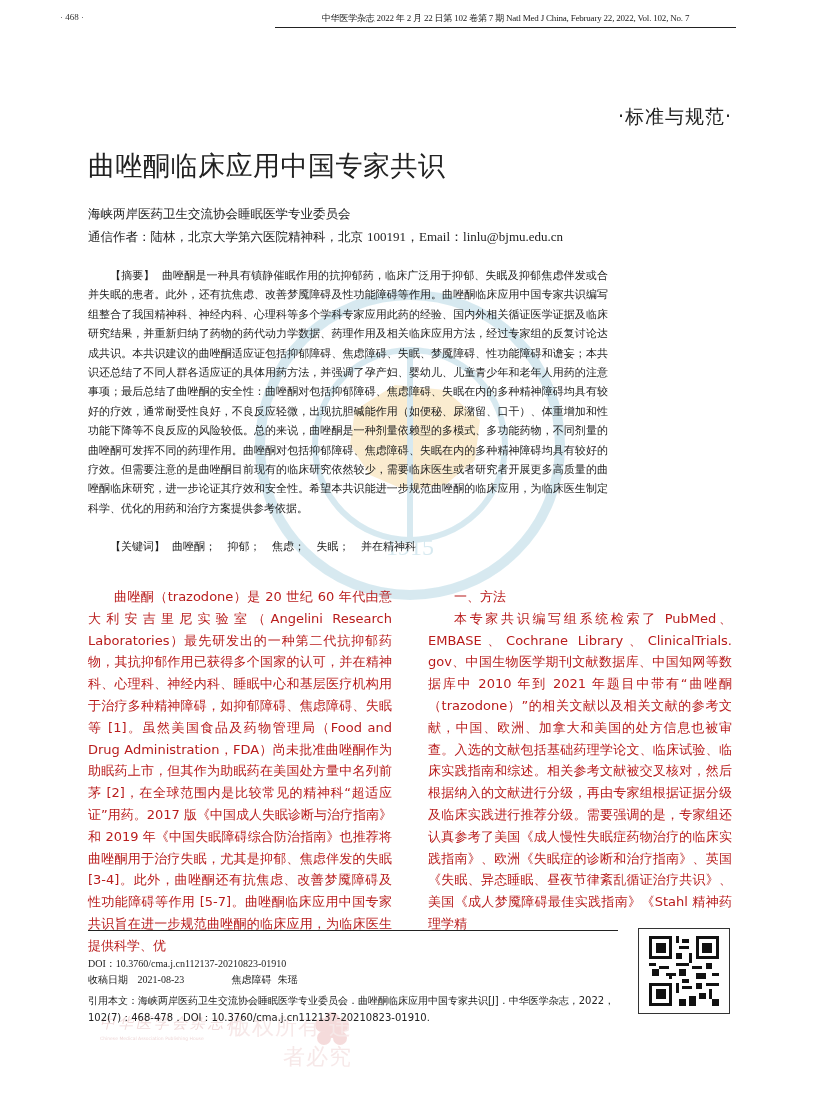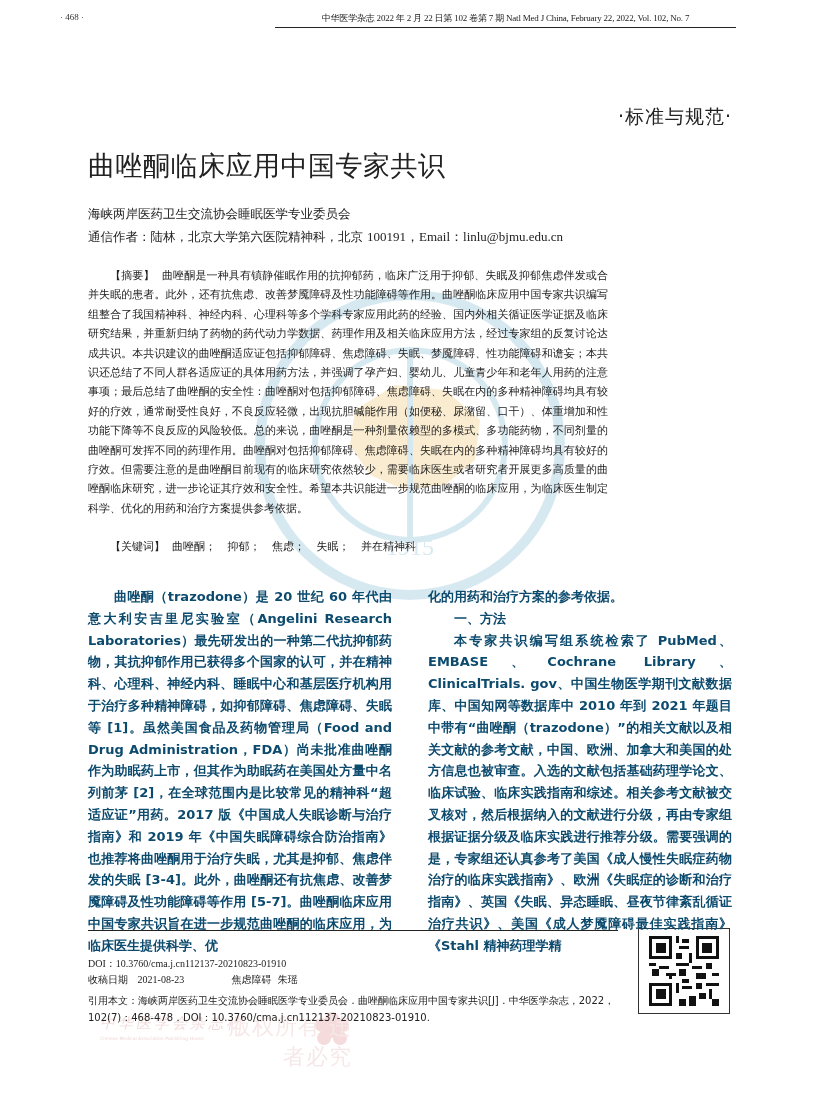--- a/index.html
+++ b/index.html
@@ -18,22 +18,22 @@
   .corr { position: absolute; top: 228px; left: 88px; font-size: 12.5px; color: #222; white-space: nowrap; }
   .corr .latin { font-family: "Liberation Serif", serif; font-size: 13px; }
 
   .abstract { position: absolute; top: 266px; left: 88px; width: 520px; font-size: 11px; line-height: 19.4px;
               color: #222; text-align: justify; z-index: 2; }
   .abstract .first { text-indent: 22px; }
   .abstract .label { font-weight: normal; }
   .keywords { position: absolute; top: 539px; left: 110px; font-size: 11px; color: #222; z-index: 2; white-space: nowrap; }
   .keywords .kw { margin-right: 8px; }
 
-  .col { position: absolute; top: 586px; width: 304px; font-size: 13px; line-height: 21.8px; color: #0c4a6e;
-         text-align: justify; z-index: 2; font-weight: bold; }
+  .col { position: absolute; top: 586px; width: 304px; font-size: 13px; line-height: 21.8px; color: #b91c1c;
+         text-align: justify; z-index: 2; }
   .col-left { left: 88px; }
   .col-right { left: 428px; }
   .indent { text-indent: 26px; }
   .col p { margin: 0; }
   .col .latin, .latin { font-family: "Liberation Serif", serif; }
   .heading { text-indent: 26px; }
 
   .foot-rule { position: absolute; top: 930px; left: 88px; width: 530px; height: 0; border-top: 1px solid #222; }
   .foot { position: absolute; left: 88px; font-size: 10px; color: #222; z-index: 2; white-space: nowrap; }
   .doi { top: 957px; font-family: "Liberation Serif", serif; text-align: center; }
@@ -88,21 +88,20 @@
   <span class="kw">抑郁；</span>
   <span class="kw">焦虑；</span>
   <span class="kw">失眠；</span>
   <span class="kw">并在精神科</span>
 </div>
 
 <div class="col col-left">
   <p class="indent">曲唑酮（trazodone）是 20 世纪 60 年代由意大利安吉里尼实验室（Angelini Research Laboratories）最先研发出的一种第二代抗抑郁药物，其抗抑郁作用已获得多个国家的认可，并在精神科、心理科、神经内科、睡眠中心和基层医疗机构用于治疗多种精神障碍，如抑郁障碍、焦虑障碍、失眠等 [1]。虽然美国食品及药物管理局（Food and Drug Administration，FDA）尚未批准曲唑酮作为助眠药上市，但其作为助眠药在美国处方量中名列前茅 [2]，在全球范围内是比较常见的精神科“超适应证”用药。2017 版《中国成人失眠诊断与治疗指南》和 2019 年《中国失眠障碍综合防治指南》也推荐将曲唑酮用于治疗失眠，尤其是抑郁、焦虑伴发的失眠 [3-4]。此外，曲唑酮还有抗焦虑、改善梦魇障碍及性功能障碍等作用 [5-7]。曲唑酮临床应用中国专家共识旨在进一步规范曲唑酮的临床应用，为临床医生提供科学、优</p>
 </div>
 <div class="col col-right">
-  <p>化的用药和治疗方案的参考依据。</p>
   <p class="heading">一、方法</p>
   <p class="indent">本专家共识编写组系统检索了 PubMed、EMBASE、Cochrane Library、ClinicalTrials. gov、中国生物医学期刊文献数据库、中国知网等数据库中 2010 年到 2021 年题目中带有“曲唑酮（trazodone）”的相关文献以及相关文献的参考文献，中国、欧洲、加拿大和美国的处方信息也被审查。入选的文献包括基础药理学论文、临床试验、临床实践指南和综述。相关参考文献被交叉核对，然后根据纳入的文献进行分级，再由专家组根据证据分级及临床实践进行推荐分级。需要强调的是，专家组还认真参考了美国《成人慢性失眠症药物治疗的临床实践指南》、欧洲《失眠症的诊断和治疗指南》、英国《失眠、异态睡眠、昼夜节律紊乱循证治疗共识》、美国《成人梦魇障碍最佳实践指南》《Stahl 精神药理学精</p>
 </div>
 
 <div class="foot-rule"></div>
 <div class="foot doi">DOI：10.3760/cma.j.cn112137-20210823-01910</div>
 <div class="foot received">
   <span>收稿日期</span>&nbsp;&nbsp;
   <span class="latin">2021-08-23</span>
   <span class="editor-label">焦虑障碍</span>&nbsp;

